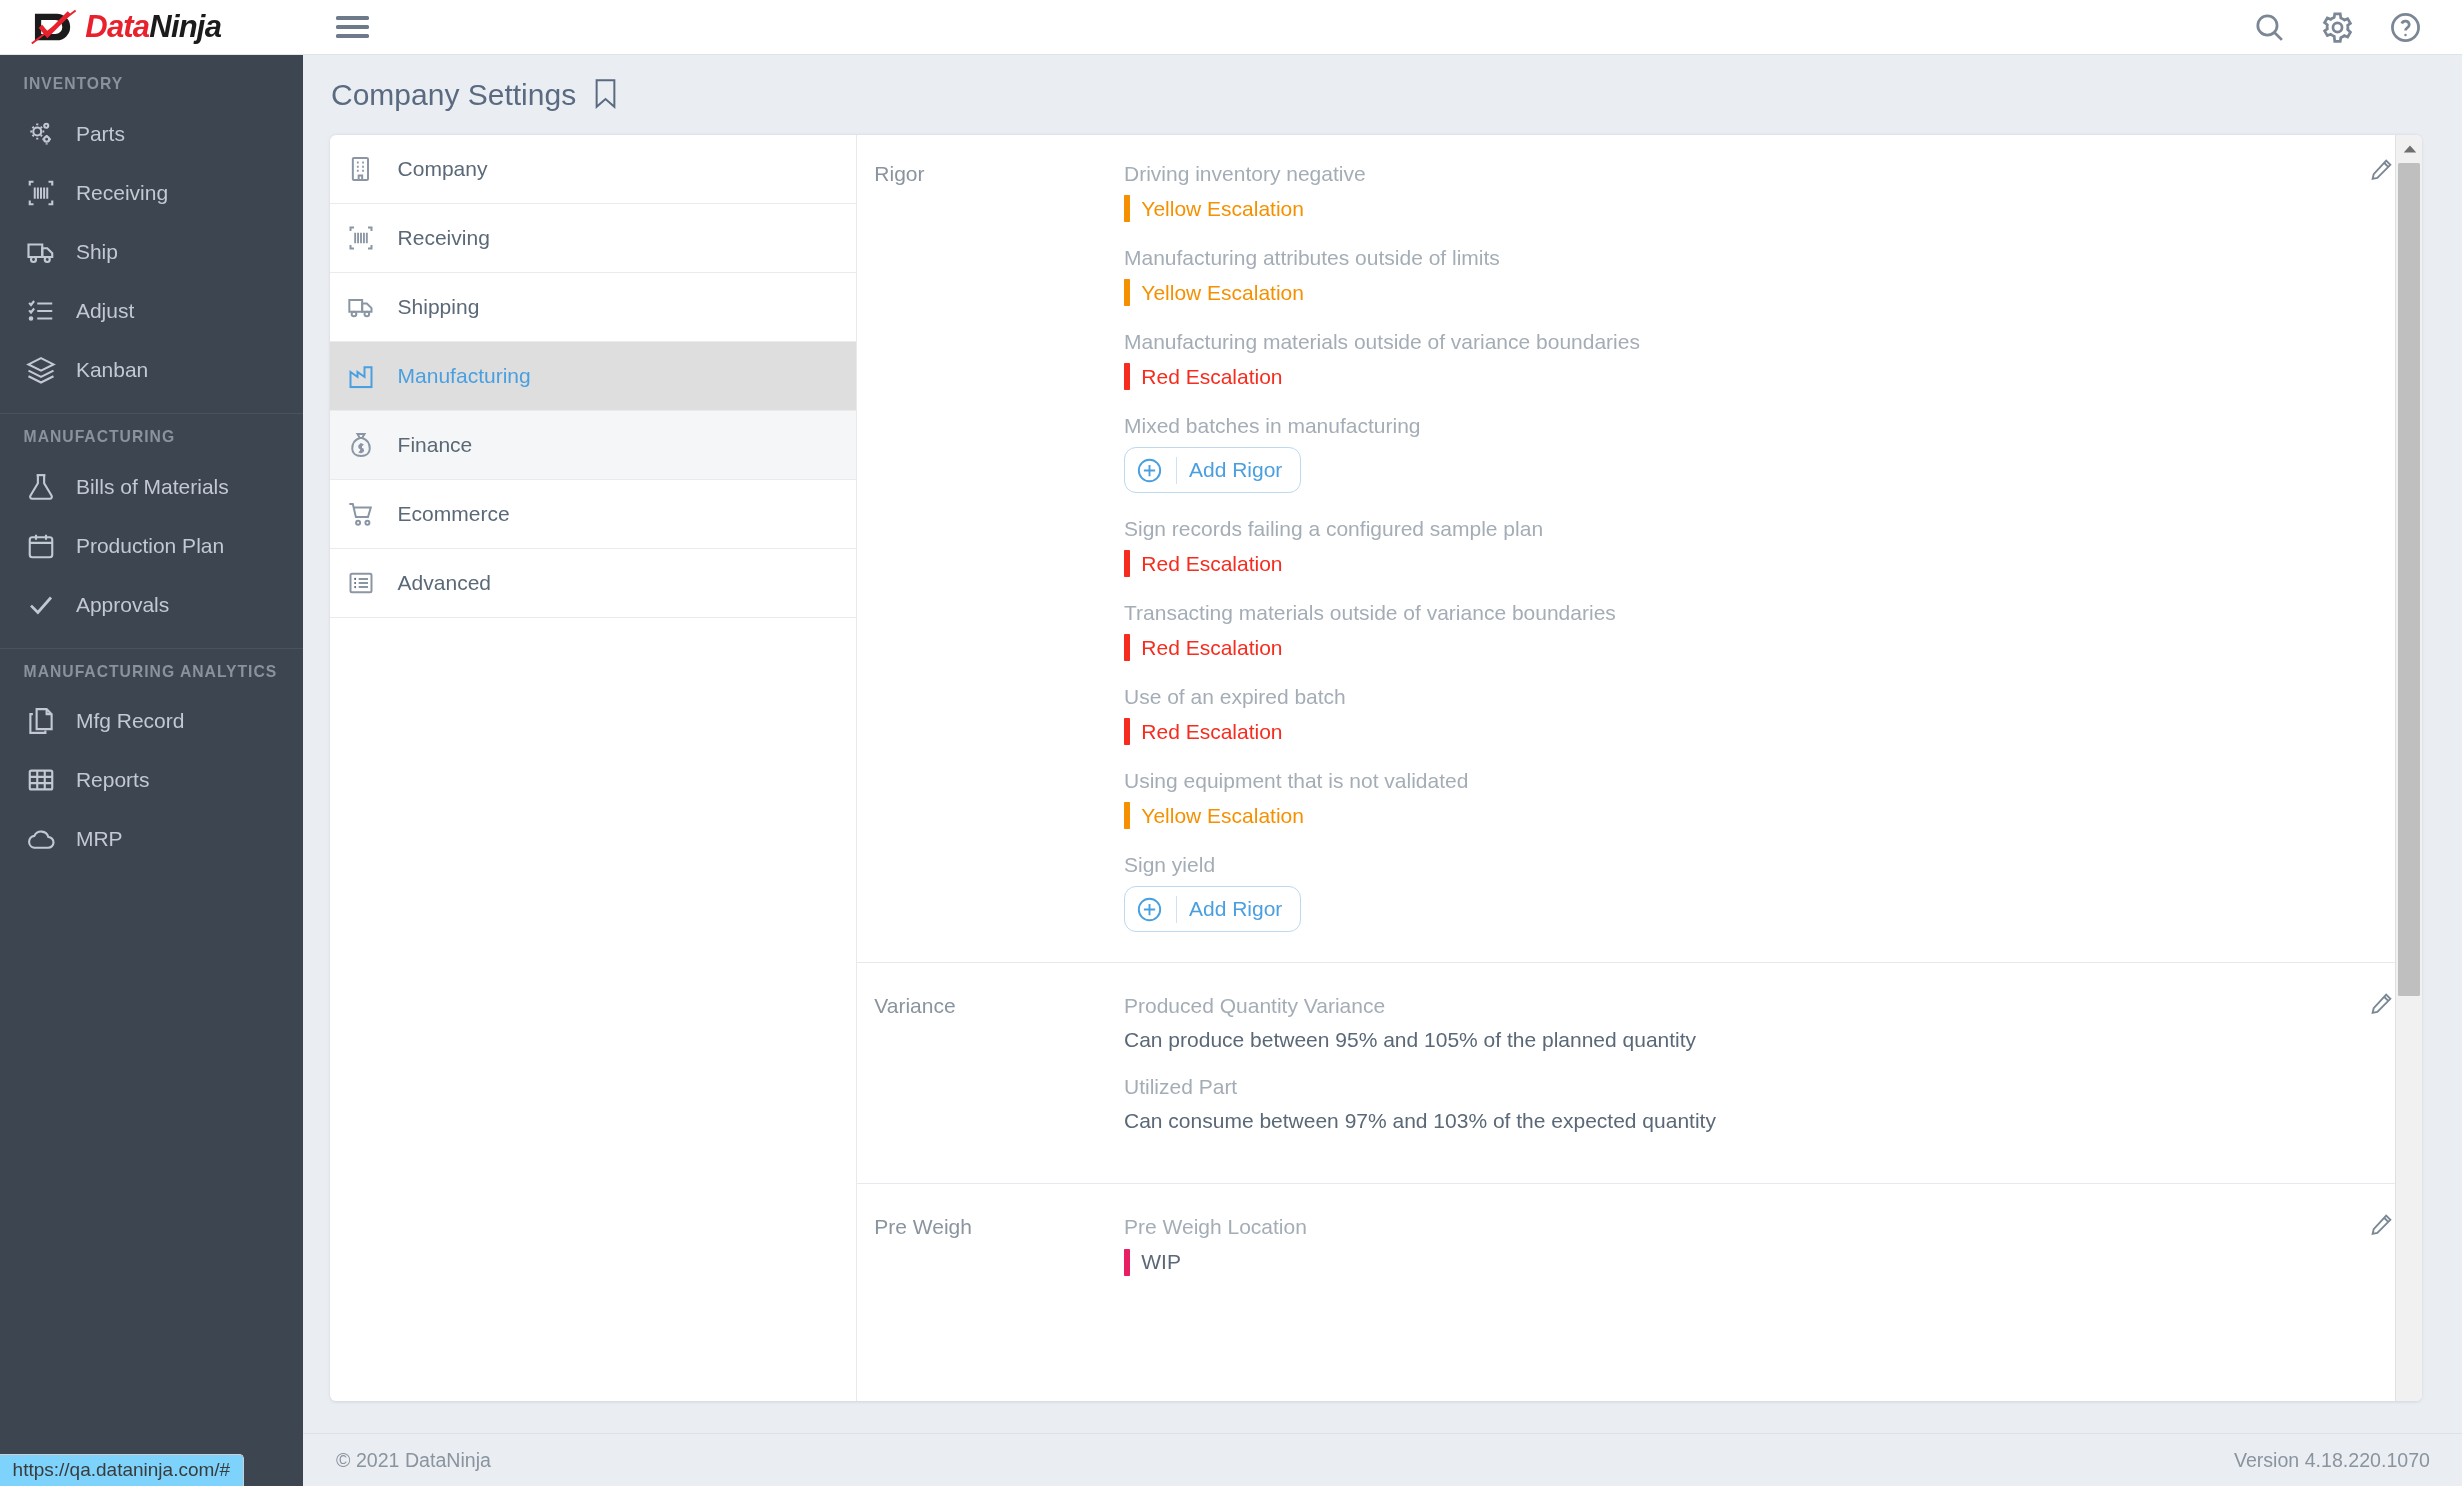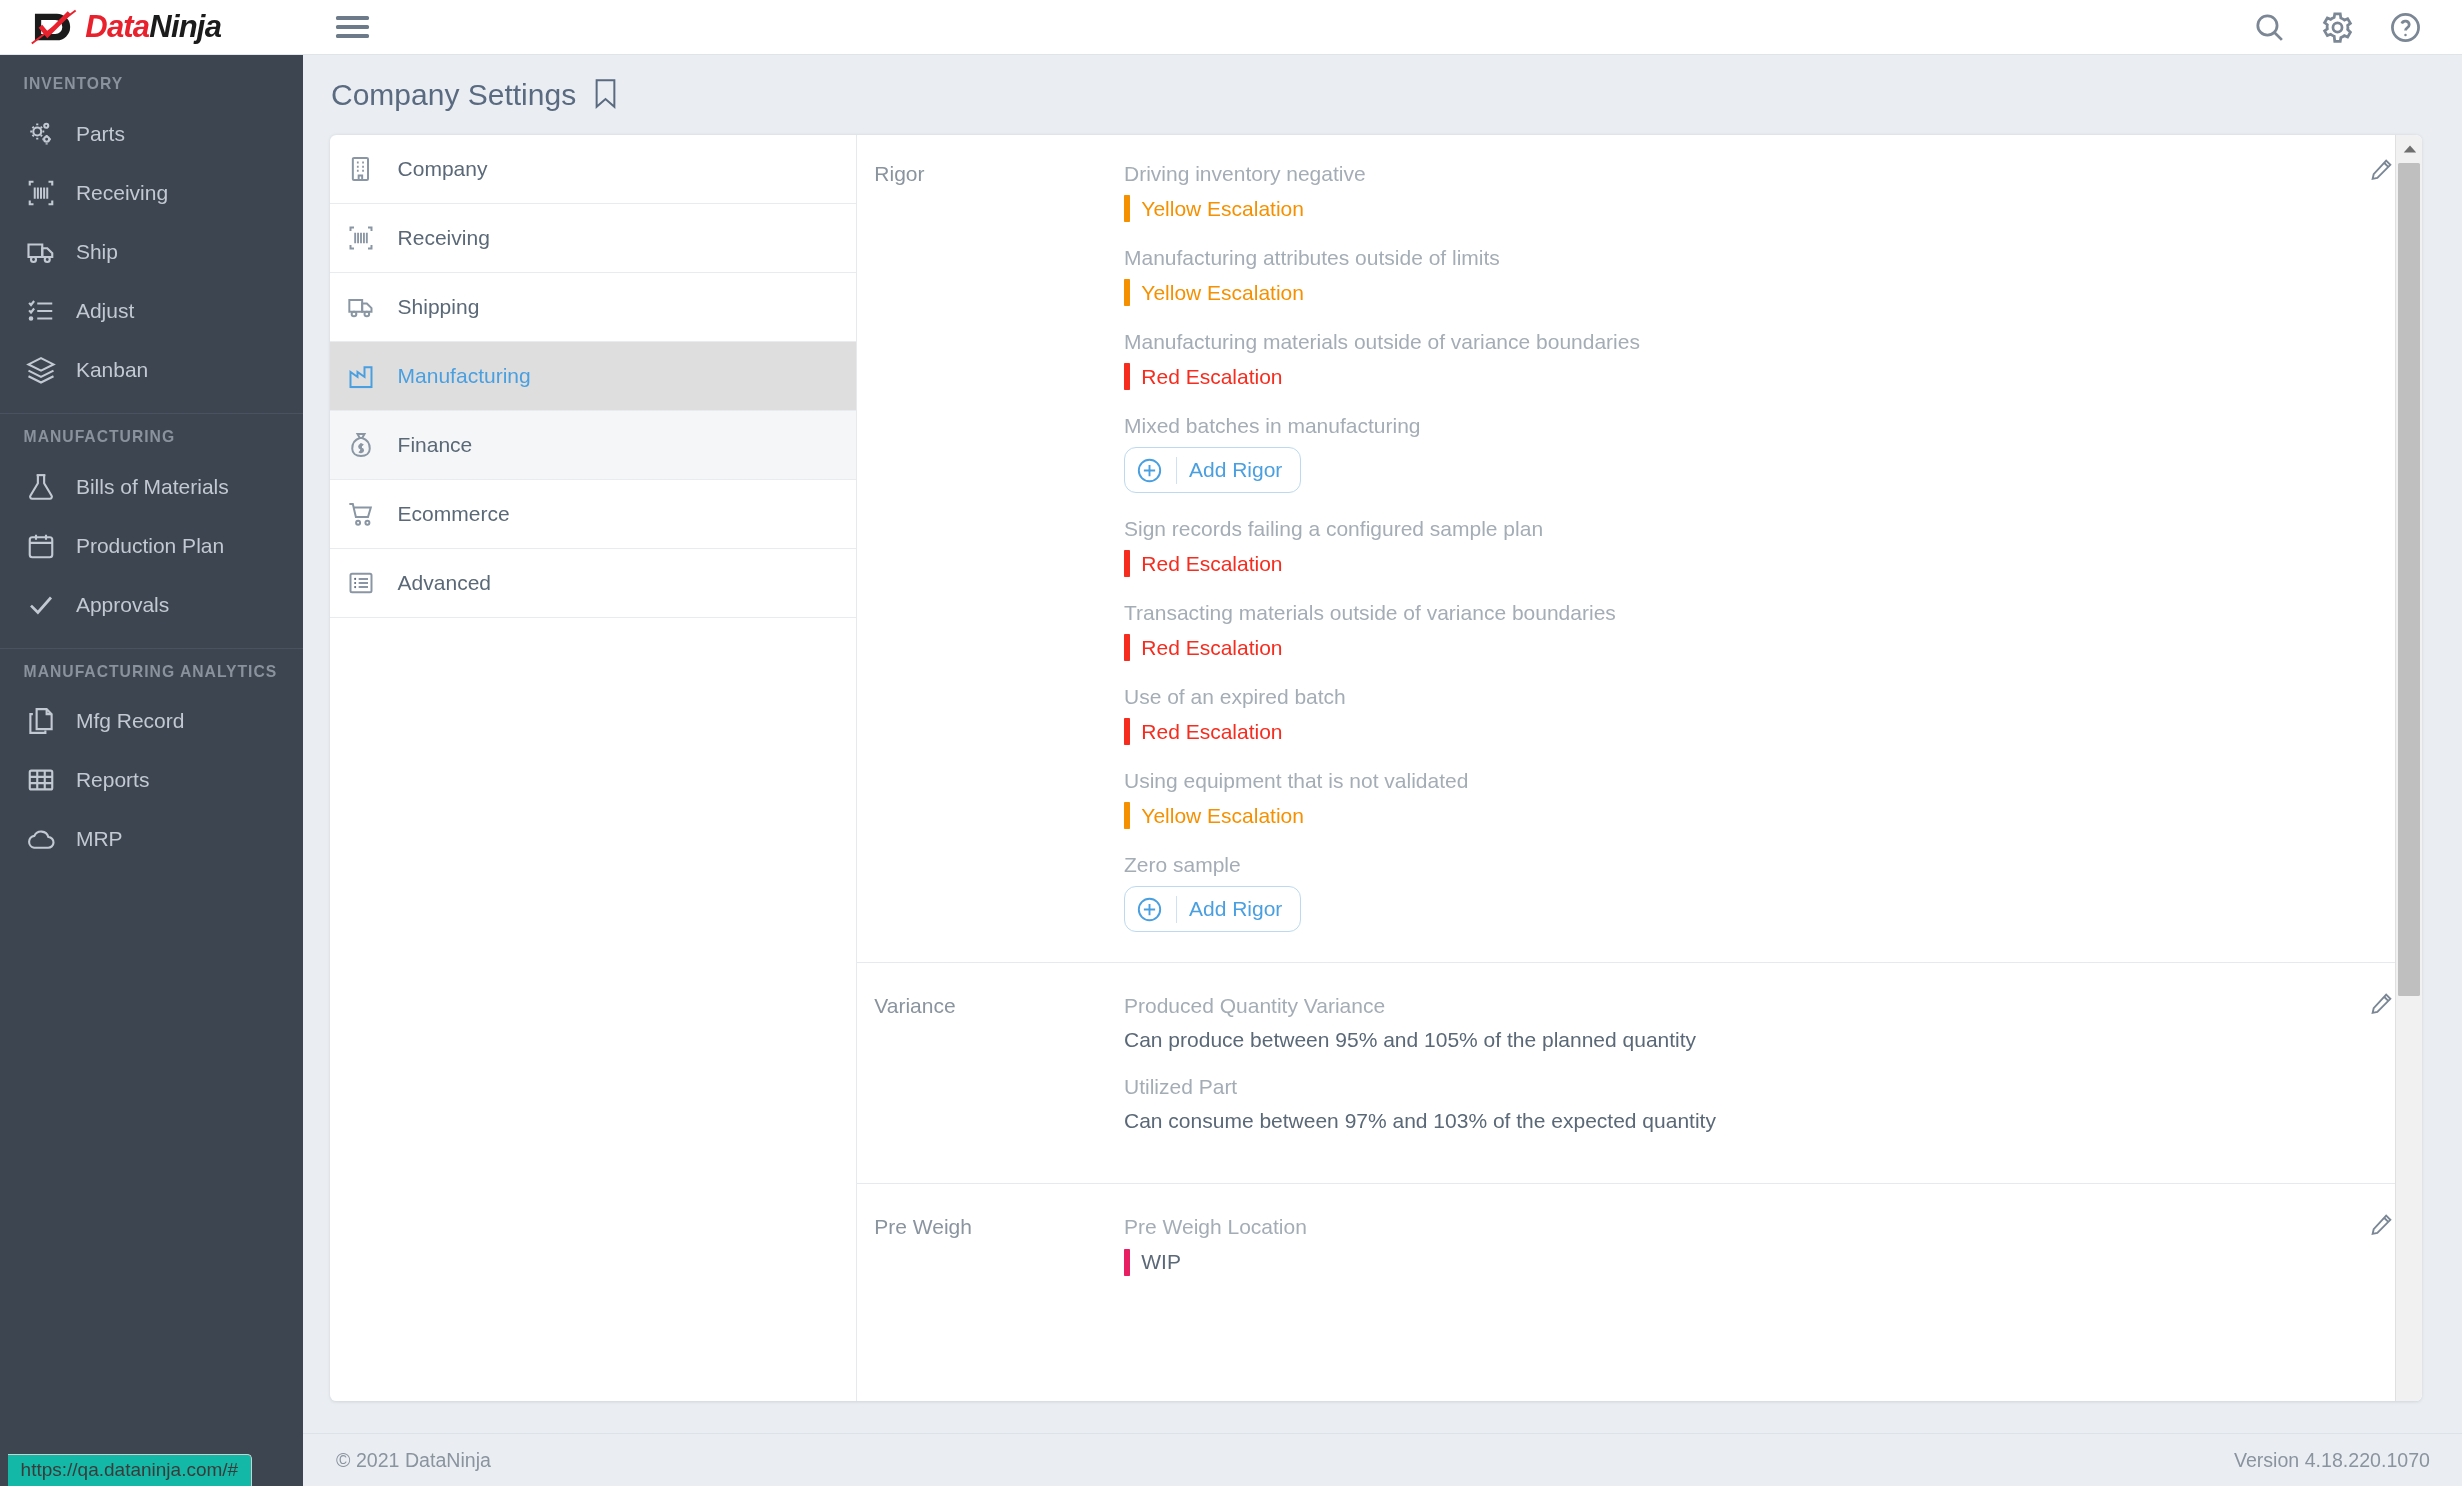--- a/index.html
+++ b/index.html
@@ -139,22 +139,22 @@
 
   
   .footer {
     position: absolute; left: 303px; bottom: 0;
     width: 2160px; height: 53px;
     border-top: 0.8px solid #dde2e8;
     display: flex; align-items: center; justify-content: space-between;
     padding: 0 33px; font-size: 19.6px; color: #8a949f;
   }
   .status-tip {
-    position: absolute; left: 8px; bottom: 0;
-    background: #14b8a6; border: 0.8px solid #cfcfcf; border-left: none; border-bottom: none;
+    position: absolute; left: 0; bottom: 0;
+    background: #7dd3fc; border: 0.8px solid #cfcfcf; border-left: none; border-bottom: none;
     border-radius: 0 4.7px 0 0;
     padding: 4.7px 12.6px; font-size: 19px; color: #3b3b3b;
     z-index: 20;
   }
 </style>
 </head>
 <body>
 
 <div class="app">
 
@@ -446,21 +446,21 @@
                 <span style="color:#f52c1e">Red Escalation</span>
               </div>
             </div>
             <div class="rigor-row">
               <div class="rigor-q">Using equipment that is not validated</div>
               <div class="rigor-a">
                 <span class="bar" style="background:#f59000"></span>
                 <span style="color:#f59000">Yellow Escalation</span>
               </div>
             </div>
-            <div class="rigor-row"><div class="rigor-q">Zero sample</div><div class="add-rigor">
+            <div class="rigor-row"><div class="rigor-q">Sign yield</div><div class="add-rigor">
                 <span class="plus">
                   <svg width="27" height="27" viewBox="0 0 24 24" fill="none" stroke="#4a9fe0" stroke-width="1.7">
                     <circle cx="12" cy="12" r="9.5"></circle>
                     <path d="M12 7v10M7 12h10"></path>
                   </svg>
                 </span>
                 <span class="divider-v"></span>
                 <span class="lbl">Add Rigor</span>
               </div></div>
           </div>

